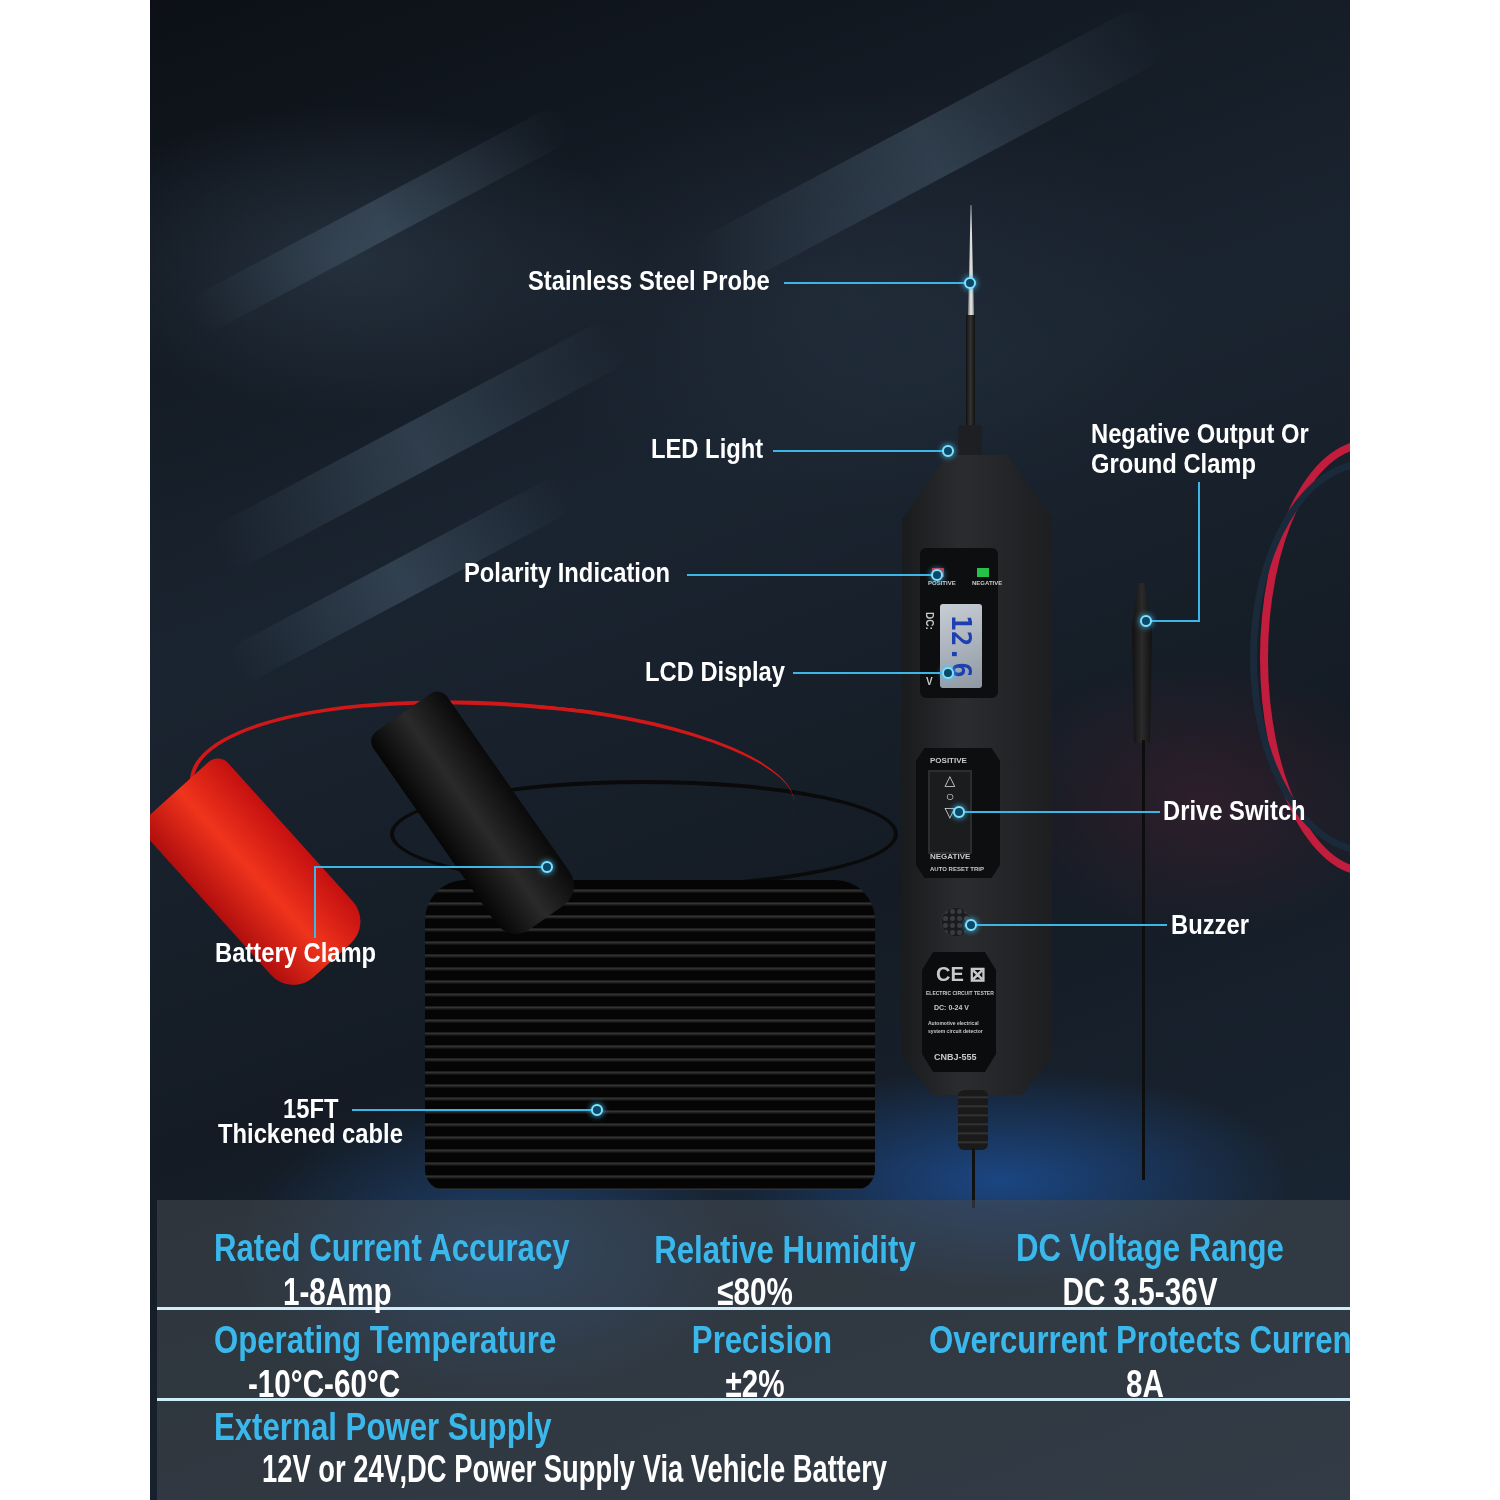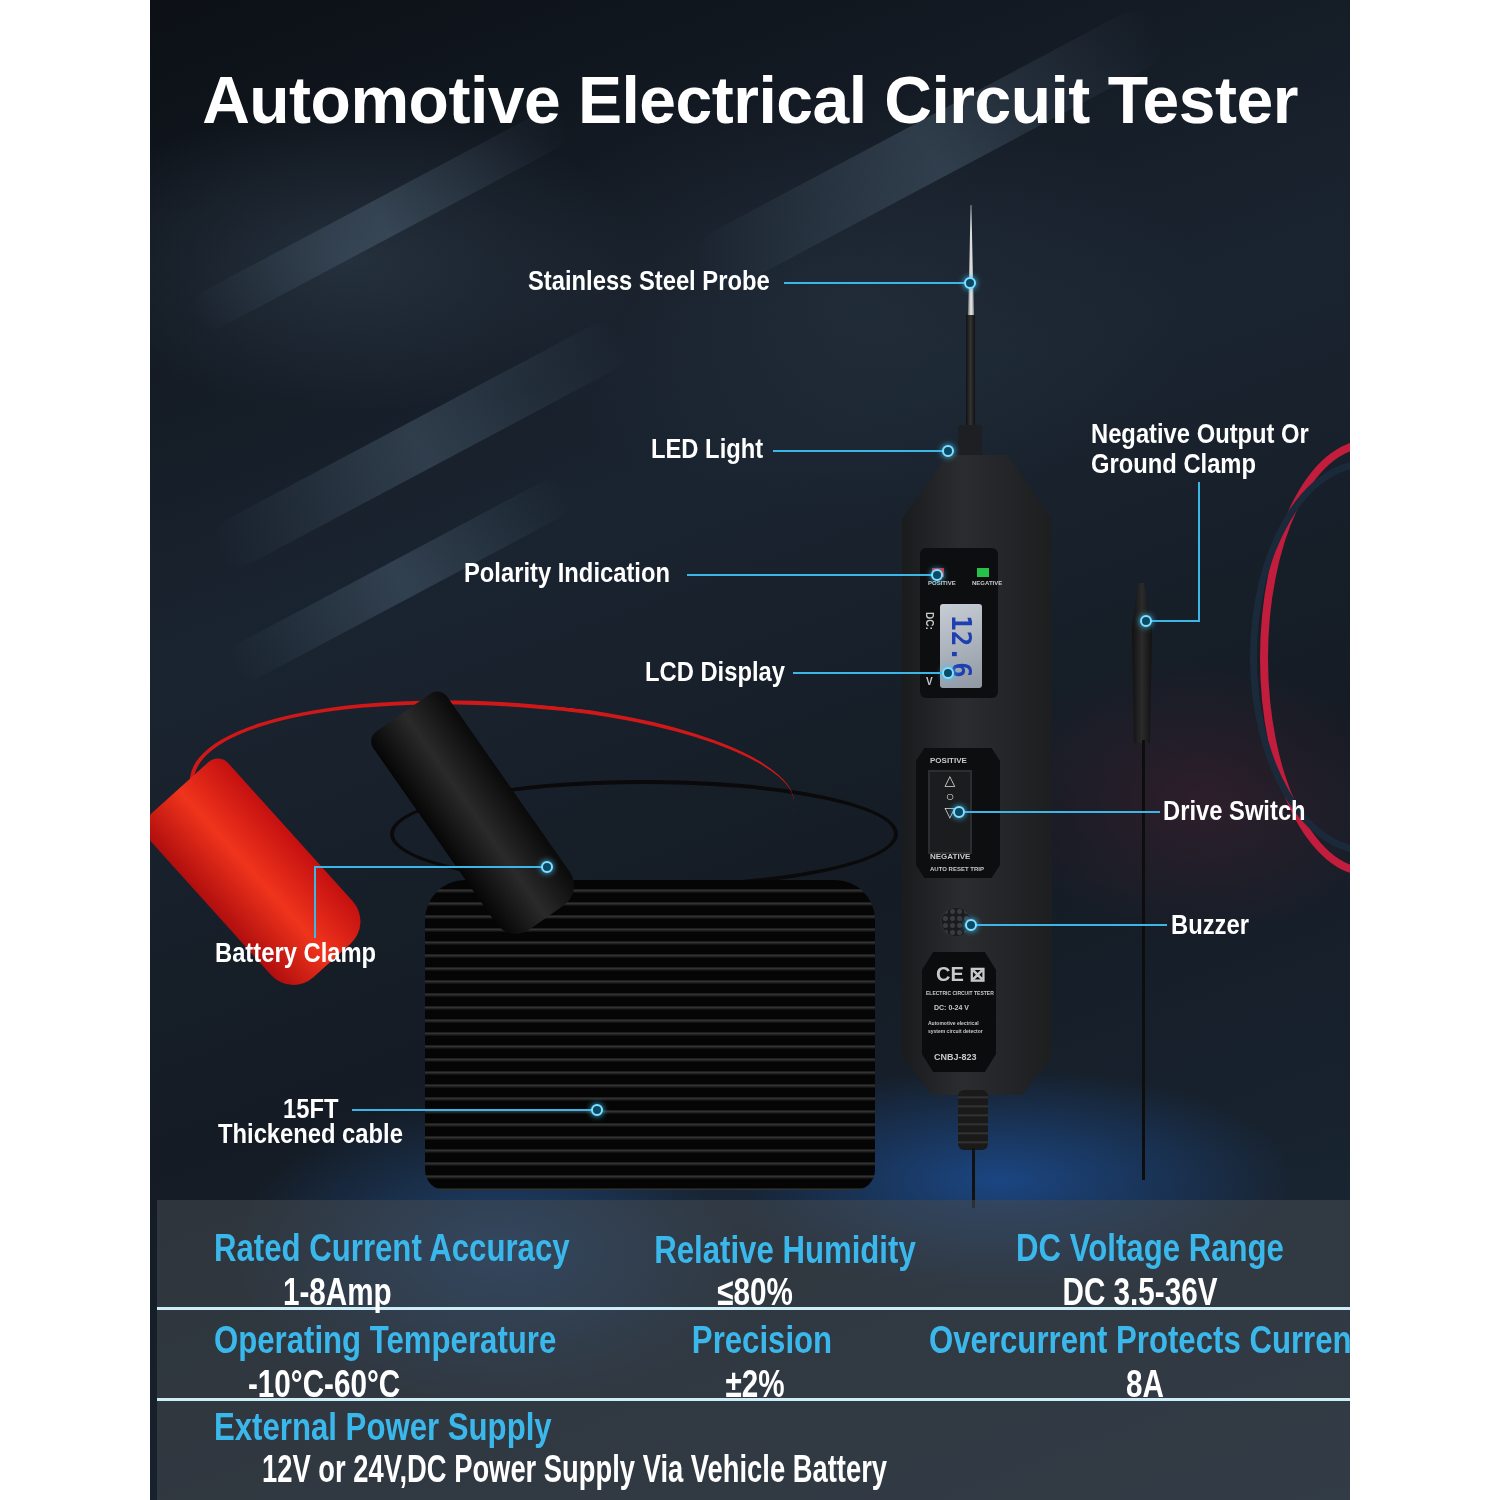--- a/index.html
+++ b/index.html
@@ -59,21 +59,20 @@
 </head>
 <body>
 
 <div class="canvas">
 
   <div class="streak" style="left:20px;top:200px;width:420px;height:40px;"></div>
   <div class="streak" style="left:40px;top:420px;width:460px;height:50px;"></div>
   <div class="streak" style="left:520px;top:120px;width:520px;height:60px;"></div>
   <div class="streak" style="left:60px;top:560px;width:380px;height:40px;"></div>
 
-  <div class="title">Automotive Electrical Circuit Tester</div>
 
   <div class="red-wire" style="left:1110px;top:440px;width:200px;height:420px;"></div>
   <div class="blue-wire" style="left:1100px;top:460px;width:220px;height:380px;"></div>
 
   <div class="coil-top"></div>
   <div class="coil"></div>
   <div class="red-lead"></div>
   <div class="red-clamp"></div>
   <div class="black-clamp"></div>
 
@@ -100,21 +99,21 @@
   <div class="tiny" style="left:780px;top:866px;font-size:6px;">AUTO RESET TRIP</div>
 
   <div class="buzzer"></div>
 
   <div class="panel-label"></div>
   <div class="tiny" style="left:786px;top:962px;font-size:20px;">CE ⊠</div>
   <div class="tiny" style="left:776px;top:990px;font-size:5px;">ELECTRIC CIRCUIT TESTER</div>
   <div class="tiny" style="left:784px;top:1004px;font-size:7px;">DC: 0-24 V</div>
   <div class="tiny" style="left:778px;top:1020px;font-size:5px;">Automotive electrical</div>
   <div class="tiny" style="left:778px;top:1028px;font-size:5px;">system circuit detector</div>
-  <div class="tiny" style="left:784px;top:1052px;font-size:9px;">CNBJ-823</div>
+  <div class="tiny" style="left:784px;top:1052px;font-size:9px;">CNBJ-555</div>
 
   <div class="strain"></div>
   <div class="cable-v"></div>
 
   <div class="label" style="left:378px;top:266px;">Stainless Steel Probe</div>
   <div class="leader" style="left:634px;top:282px;width:184px;height:2px;"></div>
   <div class="dot" style="left:814px;top:277px;"></div>
 
   <div class="label" style="left:501px;top:434px;">LED Light</div>
   <div class="leader" style="left:623px;top:450px;width:172px;height:2px;"></div>

